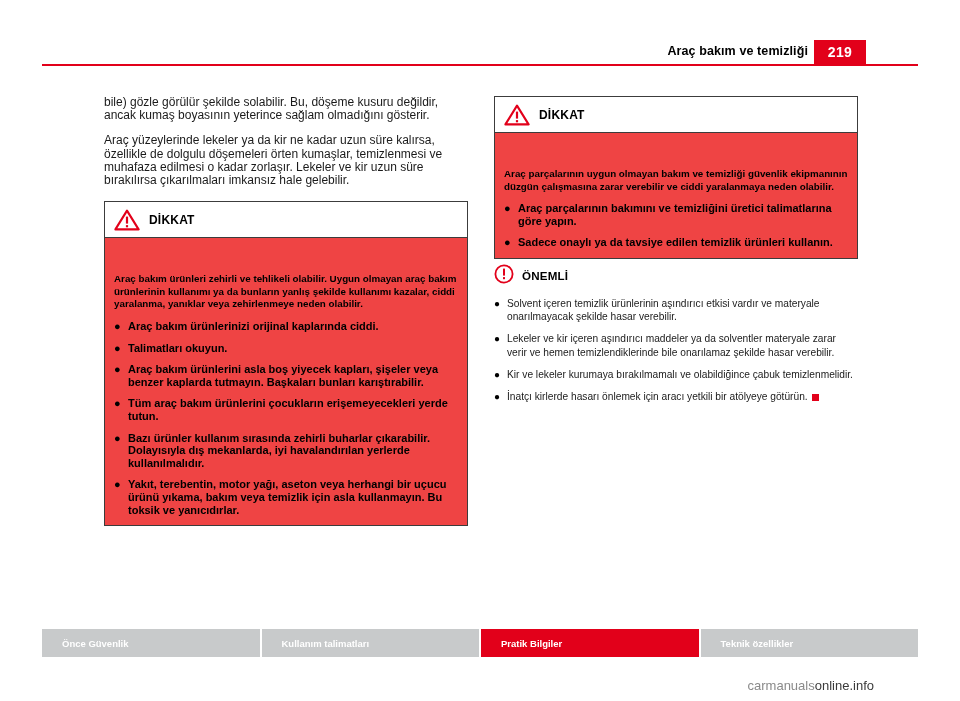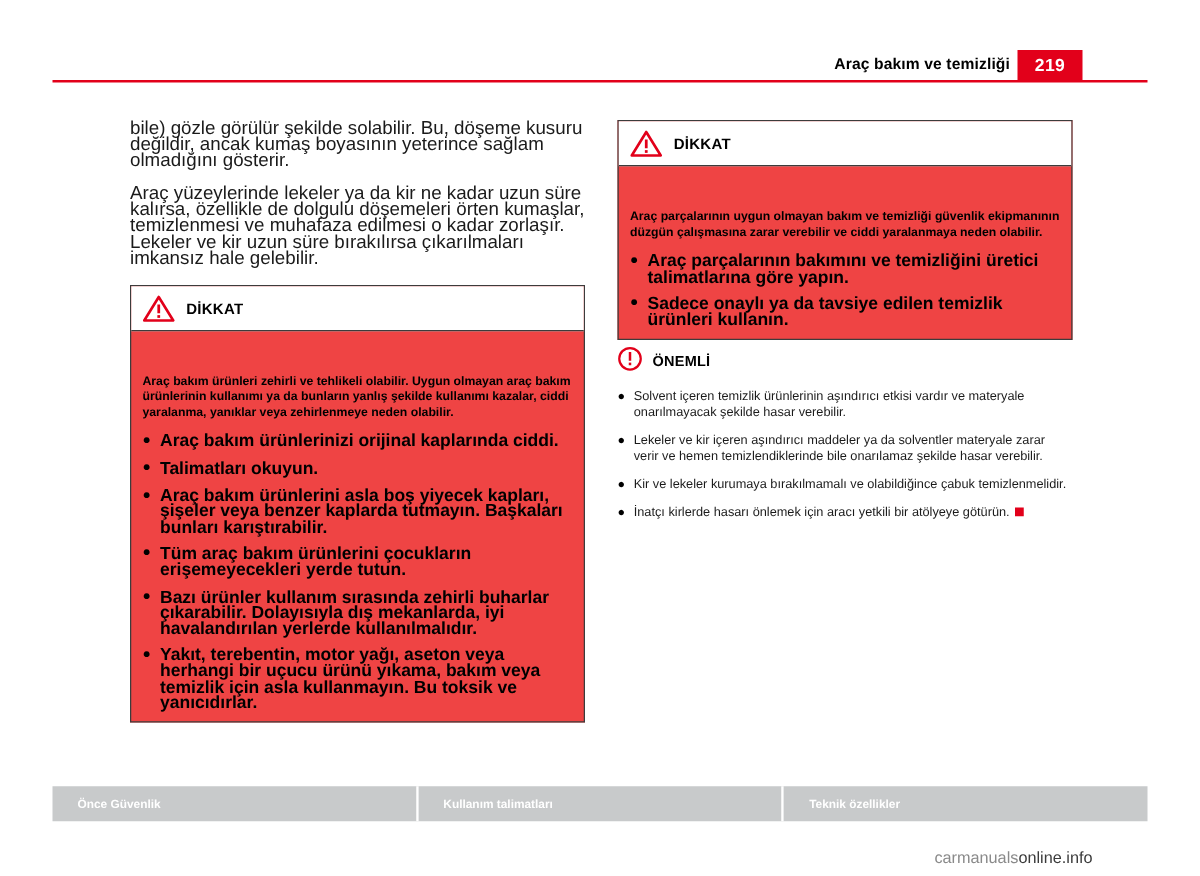--- a/index.html
+++ b/index.html
@@ -64,21 +64,21 @@
   }
   .col-right {
     position: absolute;
     left: 494px;
     top: 96px;
     width: 364px;
   }
 
   p.body {
     margin: 0 0 12px 0;
-    font-size: 15px;
+    font-size: 12px;
     line-height: 13.2px;
     color: #1a1a1a;
     text-align: left;
   }
 
   
   .warnbox {
     border: 1px solid #3c3c3c;
     margin-top: 14px;
     background: #ef4444;
@@ -114,21 +114,21 @@
   }
   .bullet-row .dot {
     flex: 0 0 auto;
     width: 14px;
     font-size: 11px;
     line-height: 12.6px;
     color: #000;
   }
   .bullet-row .txt {
     flex: 1 1 auto;
-    font-size: 14px;
+    font-size: 11px;
     line-height: 12.6px;
     font-weight: bold;
     color: #000;
   }
 
   
   .tri-icon {
     display: inline-block;
     position: relative;
     width: 26px;
@@ -324,18 +324,19 @@
       <div class="imp-row">
         <span class="dot">●</span>
         <span class="txt"><span>İnatçı kirlerde hasarı önlemek için aracı yetkili bir atölyeye götürün.</span><span class="endmark"></span></span>
       </div>
     </div>
   </div>
 
   <div class="footer">
     <div class="cell">Önce Güvenlik</div>
     <div class="cell">Kullanım talimatları</div>
+    <div class="cell active">Pratik Bilgiler</div>
     <div class="cell">Teknik özellikler</div>
   </div>
 
   <div class="watermark"><span>carmanuals</span><span class="dark">online.info</span></div>
 
 </div>
 
 </body></html>

